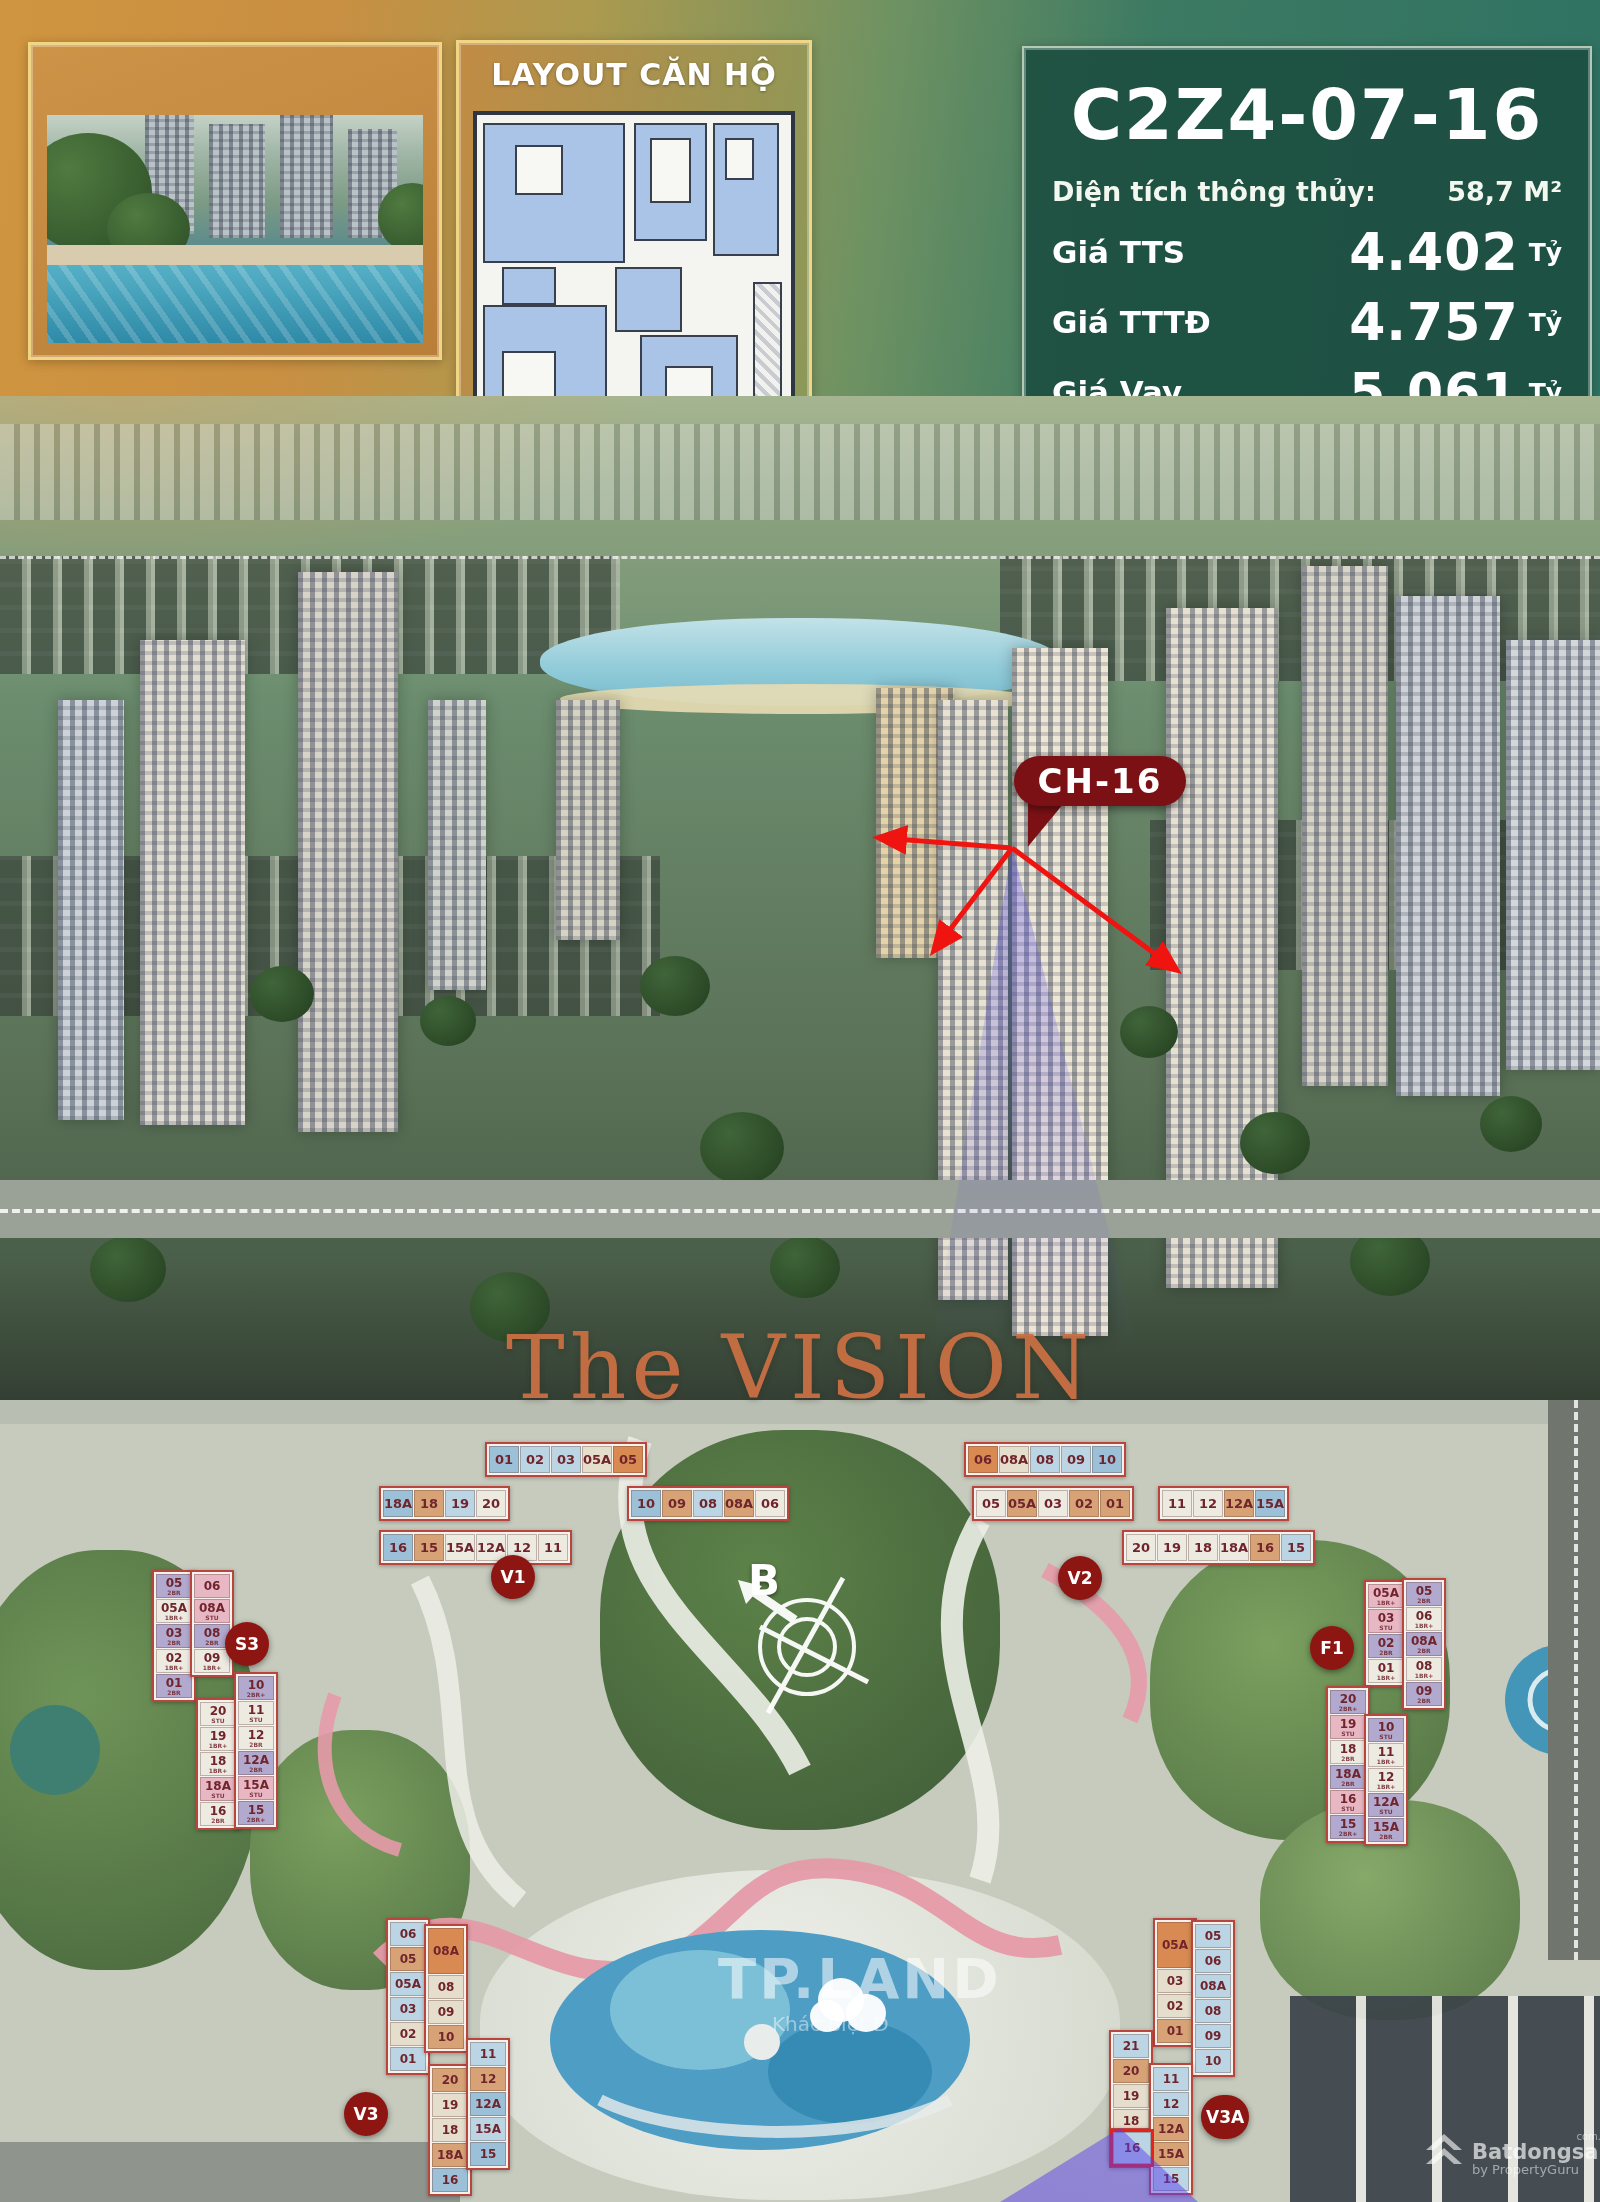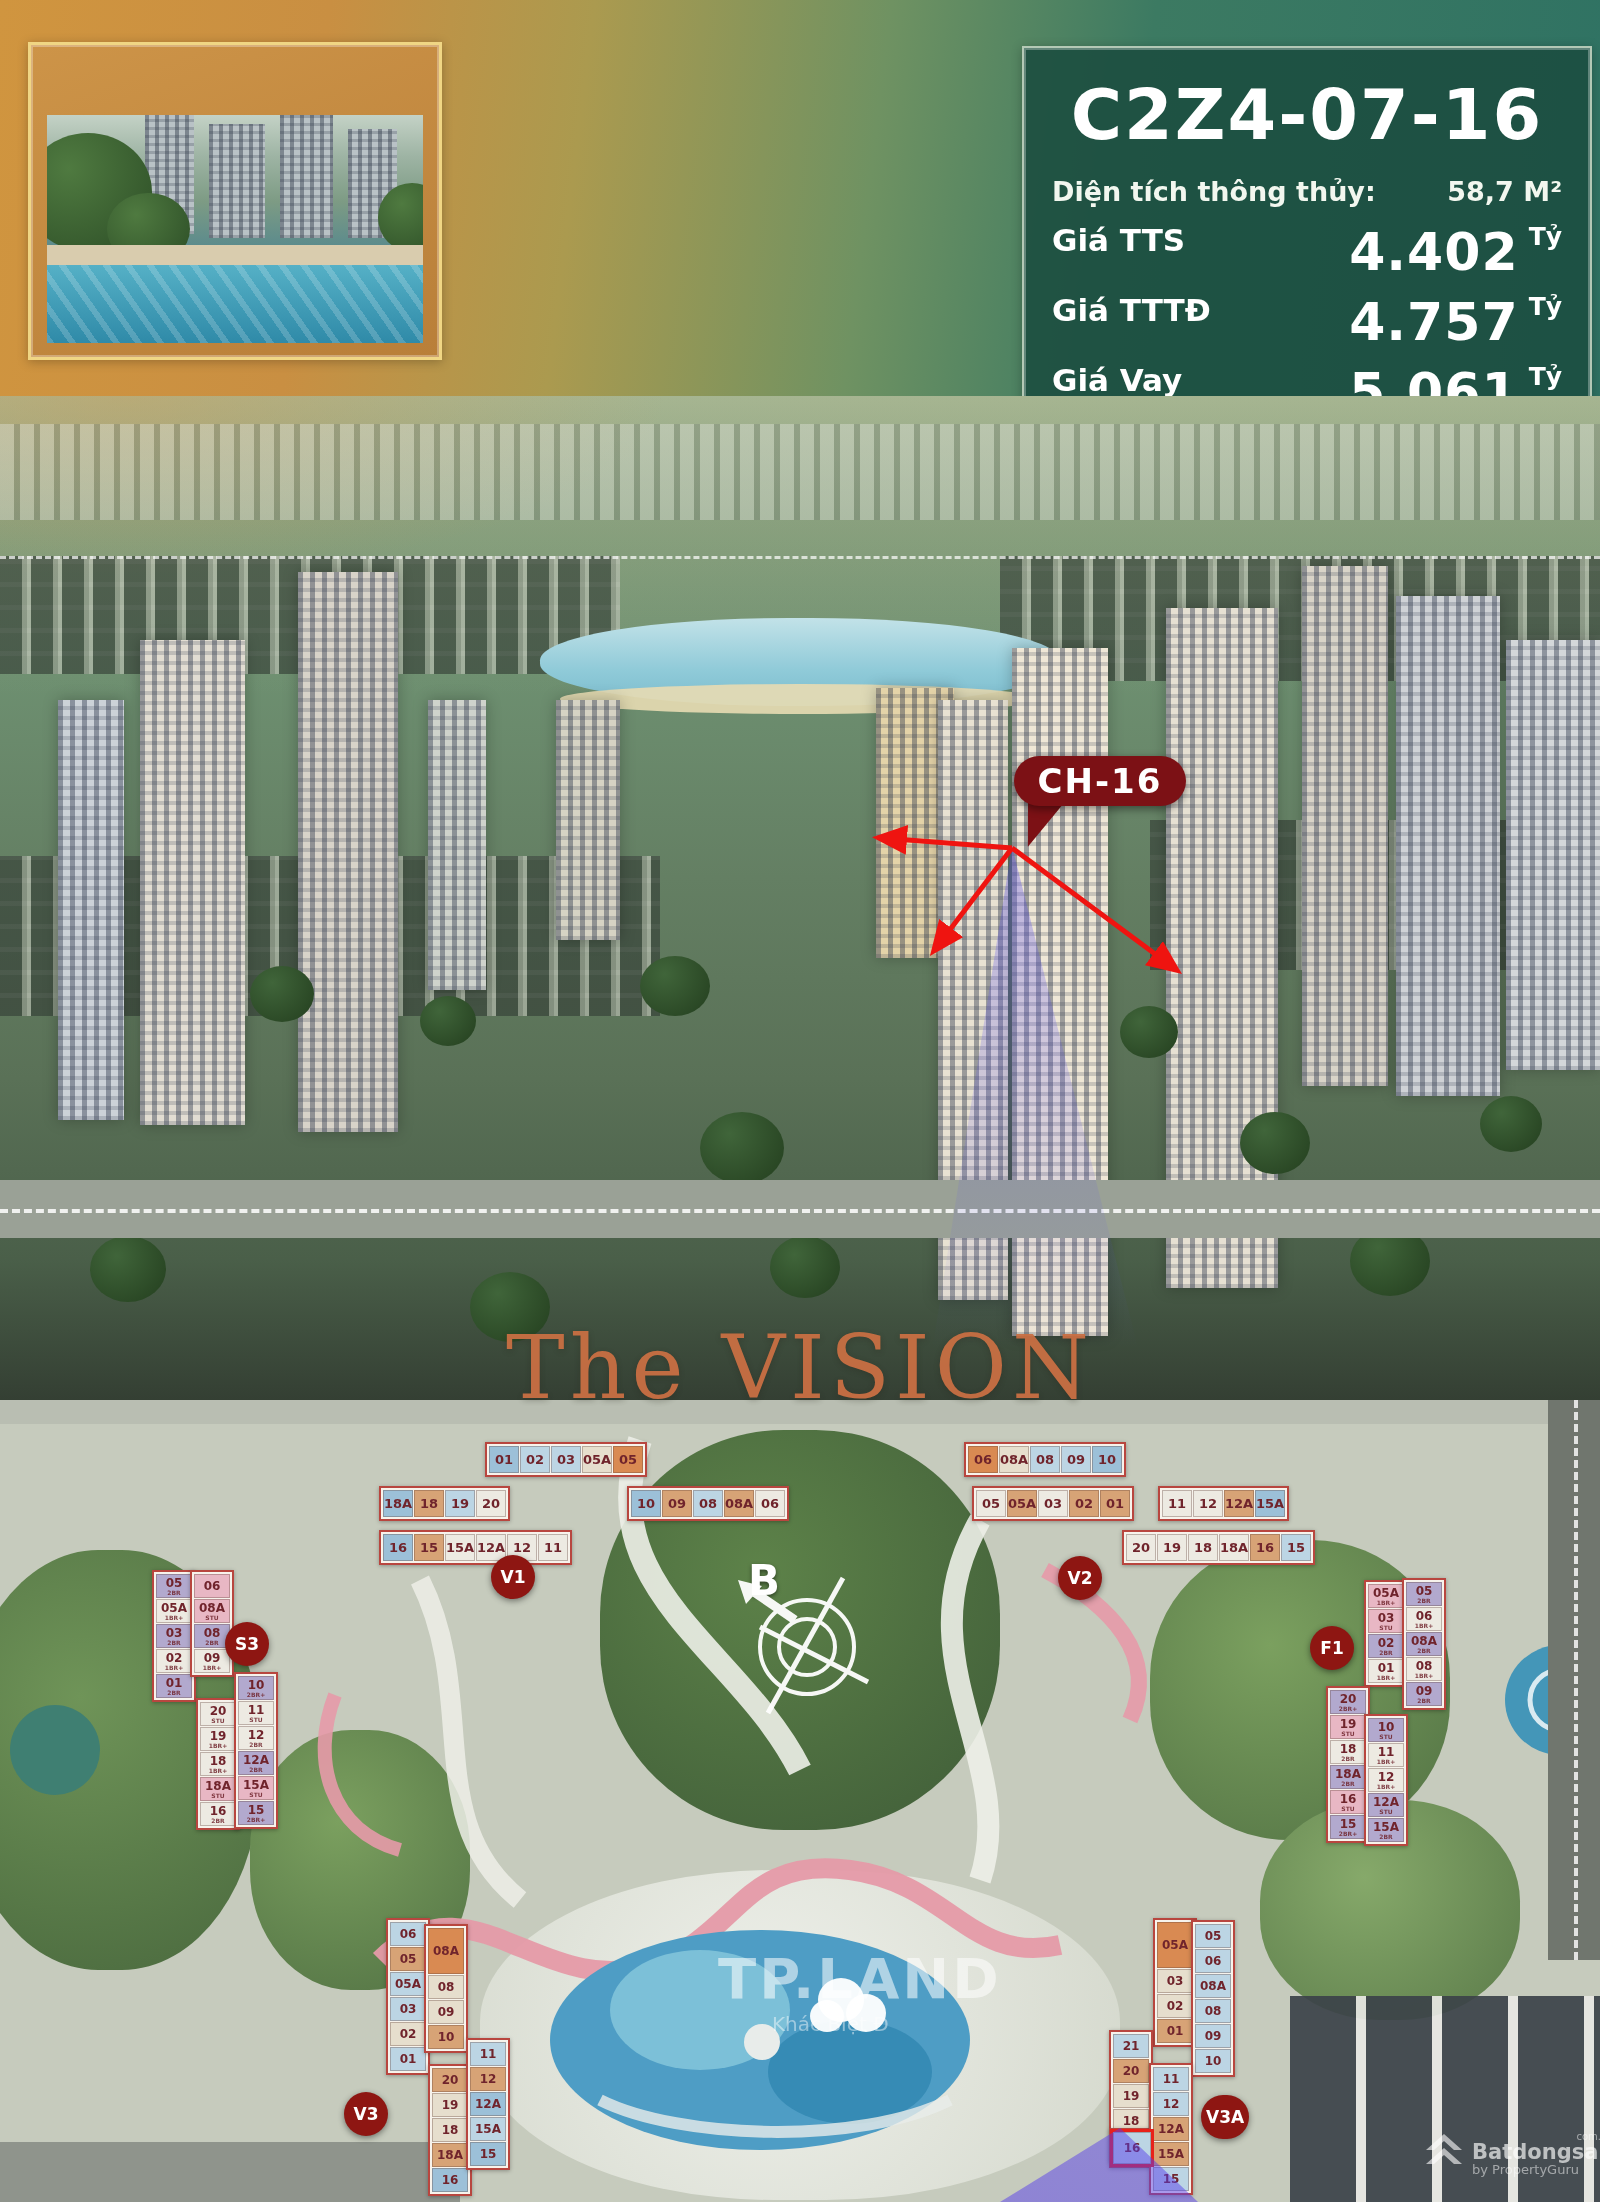--- a/index.html
+++ b/index.html
@@ -33,21 +33,21 @@
   .floorplan{position:absolute;left:14px;right:14px;top:68px;bottom:12px;background:#f4f4f1;
     border:4px solid #2e3642;}
   .fp-room{position:absolute;background:#a9c4e6;border:2px solid #39404d;}
   .fp-white{position:absolute;background:#f7f7f4;border:2px solid #39404d;}
   .fp-balcony{position:absolute;background:repeating-linear-gradient(45deg,#c8ccd2 0 4px,#f1f1ee 4px 9px);border:2px solid #39404d;}
   
   .unit-code{color:#fff;font-weight:bold;font-size:70px;text-align:center;margin:26px 0 20px;letter-spacing:2px;}
   .spec-row{display:flex;justify-content:space-between;align-items:baseline;color:#f2f7ef;margin:15px 2px;}
   .spec-row .lbl{font-size:27px;font-weight:bold;}
   .spec-row .val{font-size:27px;font-weight:bold;text-align:right;}
-  .price-row{display:flex;align-items:flex-start;color:#fff;margin:10px 2px;}
+  .price-row{display:flex;align-items:center;color:#fff;margin:10px 2px;}
   .price-row .lbl{font-size:31px;font-weight:bold;}
   .price-row .val{font-size:52px;font-weight:bold;margin-left:auto;letter-spacing:1px;}
   .price-row .unit{font-size:25px;font-weight:bold;margin-left:10px;}
   
   .aerial{position:absolute;left:0;top:396px;width:1600px;height:1004px;overflow:hidden;
     background:linear-gradient(180deg,#93ab8c 0%,#7b9878 12%,#6d8f70 28%,#647f63 48%,#5a7157 68%,#4a5f49 86%,#343f33 100%);}
   .haze{position:absolute;inset:0;background:
     radial-gradient(900px 300px at 8% 0%,rgba(215,154,78,.38),transparent 60%),
     linear-gradient(180deg,rgba(222,210,160,.25),transparent 30%);}
   .vfield{position:absolute;opacity:.75;
@@ -137,20 +137,38 @@
       <div class="ph-tower" style="left:62%;top:0;width:14%;height:54%;"></div>
       <div class="ph-tower" style="left:80%;top:6%;width:13%;height:48%;"></div>
       <div class="ph-tree" style="left:-6%;top:8%;width:34%;height:52%;"></div>
       <div class="ph-tree" style="left:16%;top:34%;width:22%;height:32%;"></div>
       <div class="ph-tree" style="left:88%;top:30%;width:18%;height:30%;"></div>
       <div class="ph-deck"></div>
       <div class="ph-pool"></div>
     </div>
   </div>
 
+  <div class="panel panel-mid">
+    <div class="panel-title">LAYOUT CĂN HỘ</div>
+    <div class="floorplan">
+      <div class="fp-room" style="left:2%;top:2%;width:44%;height:36%;"></div>
+      <div class="fp-room" style="left:50%;top:2%;width:22%;height:30%;"></div>
+      <div class="fp-room" style="left:75%;top:2%;width:20%;height:34%;"></div>
+      <div class="fp-room" style="left:2%;top:50%;width:38%;height:44%;"></div>
+      <div class="fp-room" style="left:52%;top:58%;width:30%;height:36%;"></div>
+      <div class="fp-room" style="left:44%;top:40%;width:20%;height:16%;"></div>
+      <div class="fp-room" style="left:8%;top:40%;width:16%;height:9%;"></div>
+      <div class="fp-white" style="left:12%;top:8%;width:14%;height:12%;"></div>
+      <div class="fp-white" style="left:55%;top:6%;width:12%;height:16%;"></div>
+      <div class="fp-white" style="left:8%;top:62%;width:16%;height:16%;"></div>
+      <div class="fp-white" style="left:60%;top:66%;width:14%;height:16%;"></div>
+      <div class="fp-white" style="left:79%;top:6%;width:8%;height:10%;"></div>
+      <div class="fp-balcony" style="left:88%;top:44%;width:8%;height:40%;"></div>
+    </div>
+  </div>
 
   <div class="panel panel-info">
     <div class="unit-code">C2Z4-07-16</div>
     <div class="spec-row">
       <span class="lbl">Diện tích thông thủy:</span>
       <span class="val">58,7 M²</span>
     </div>
     <div class="price-row">
       <span class="lbl">Giá TTS</span>
       <span class="val">4.402</span>

